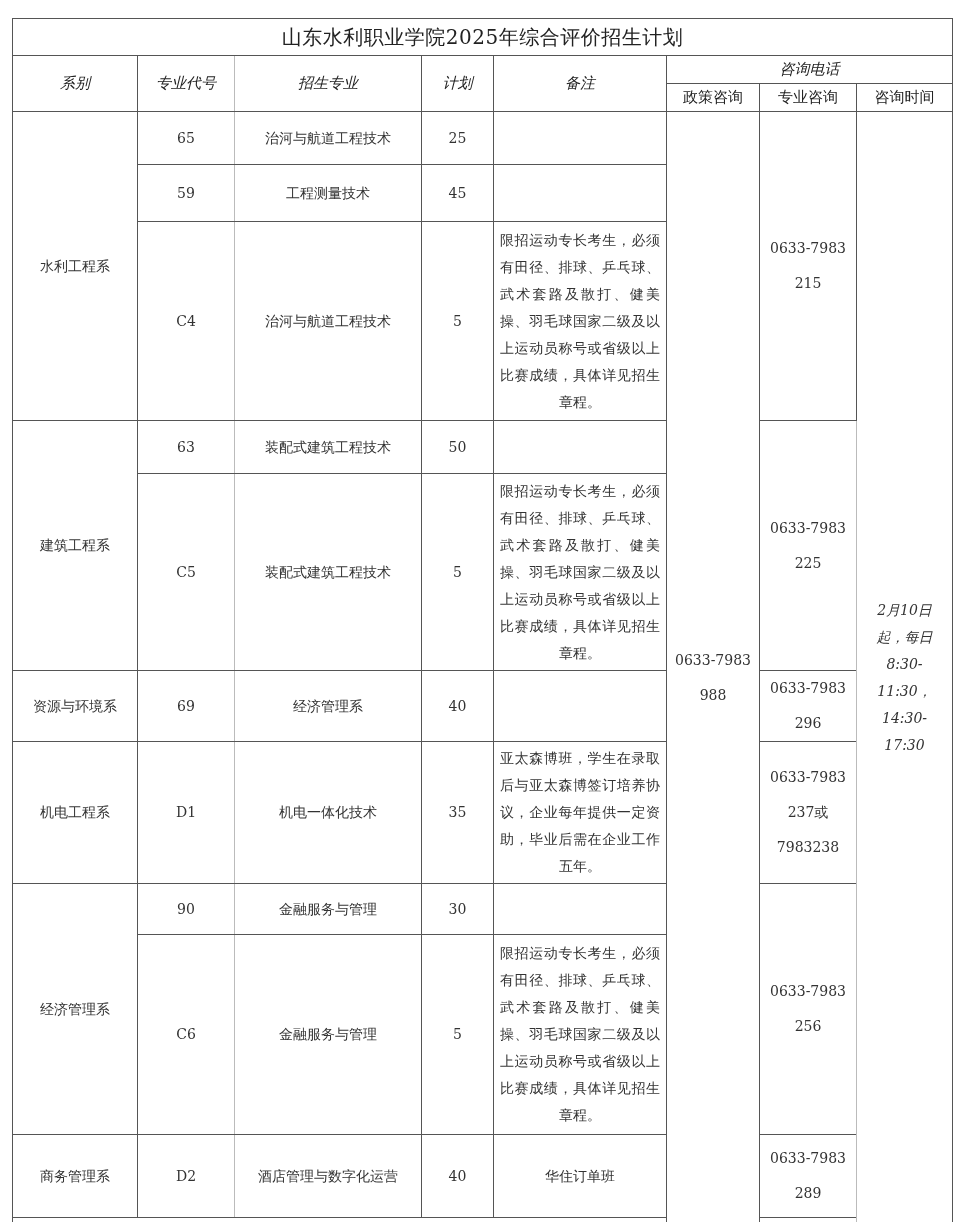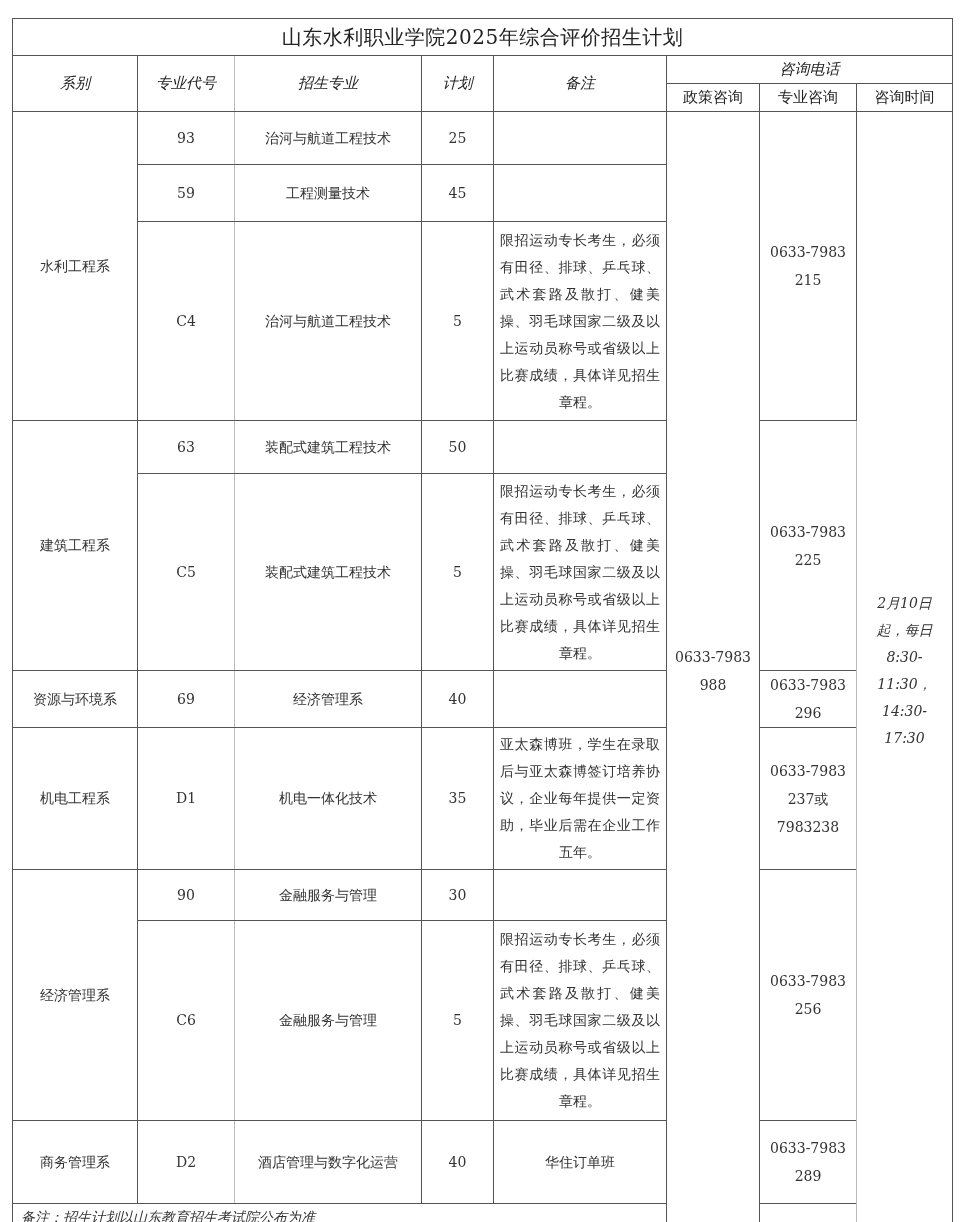--- a/index.html
+++ b/index.html
@@ -10,21 +10,21 @@
   td, th { border: 1px solid #555; text-align: center; vertical-align: middle;
            font-size: 14px; font-weight: normal; padding: 0 4px; line-height: 27px; color: #333; }
   th { font-size: 15px; color: #222; }
   .title { font-size: 20px; height: 36px; line-height: 36px; color: #222; letter-spacing: 0.5px; }
   .hdr-top { height: 26px; font-style: italic; }
   .hdr-bot { height: 27px; }
   .note-cell { text-align: justify; text-align-last: center; padding: 0 6px; font-size: 14px; line-height: 27px; }
   .light-l { border-left-color: #bbb; }
   .light-r { border-right-color: #bbb; }
   .footer { text-align: left; font-size: 14px; height: 26px; line-height: 26px; padding-left: 8px; font-style: italic; }
-  .phone { line-height: 28px; }
+  .phone { line-height: 35px; }
   .time { line-height: 27px; font-size: 14px; padding: 0 8px; font-style: italic; }
 </style>
 </head>
 <body>
 
 <div class="doc">
 <table>
   <colgroup>
     <col style="width:125px">
         <col style="width:97px">
@@ -48,21 +48,21 @@
     <th colspan="3">咨询电话</th>
   </tr>
   <tr class="hdr-bot">
     <th>政策咨询</th>
     <th class="light-l">专业咨询</th>
     <th class="light-l">咨询时间</th>
   </tr>
 
   <tr style="height:53px">
     <td rowspan="3">水利工程系</td>
-    <td class="light-r">93</td>
+    <td class="light-r">65</td>
     <td class="light-l">治河与航道工程技术</td>
     <td>25</td>
     <td class="note-cell"></td>
     <td rowspan="14" class="phone">0633-7983 988</td>
     <td rowspan="3" class="phone light-l">0633-7983 215</td>
     <td rowspan="13" class="time light-l">2月10日起，每日8:30-11:30，14:30-17:30</td>
   </tr>
   <tr style="height:57px">
     <td class="light-r">59</td>
     <td class="light-l">工程测量技术</td>

